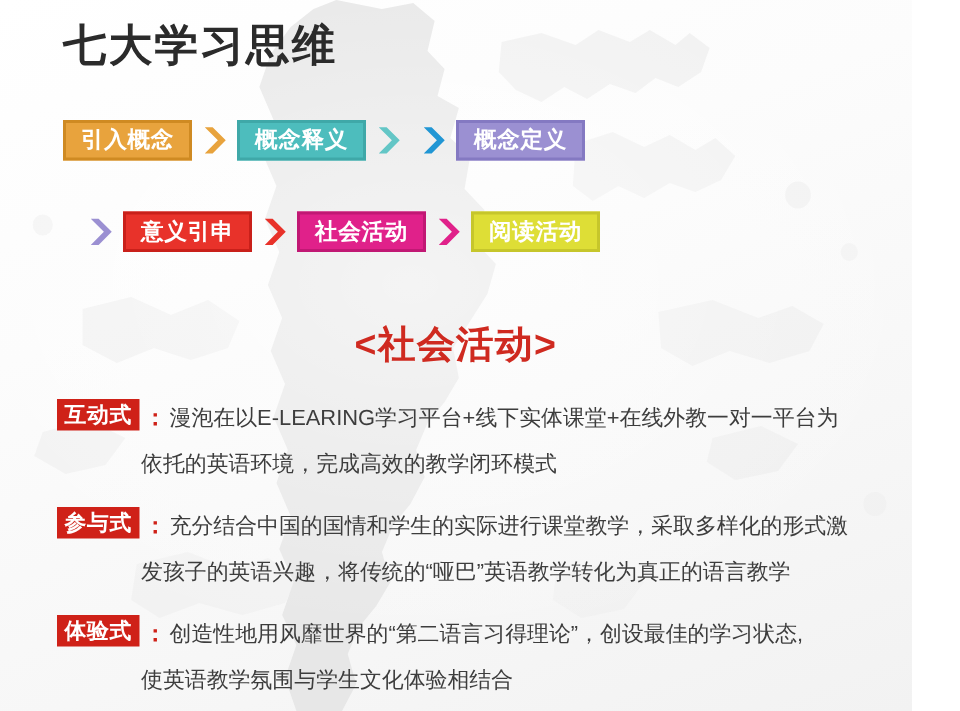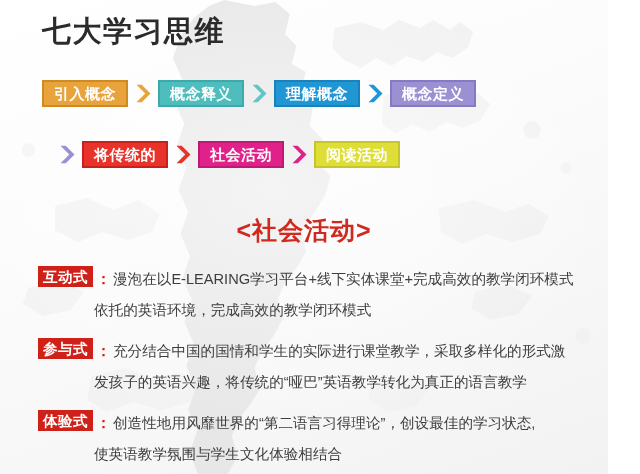--- a/index.html
+++ b/index.html
@@ -189,36 +189,35 @@
       <svg viewBox="0 0 24 24">
           <path d="M4 2 L14 12 L4 22 L10 22 L20 12 L10 2 Z" fill="#e8a33d"></path>
         </svg>
     </span>
     <span class="badge" style="background:#4dbdbd;border-color:#3fa8a8;">概念释义</span>
     <span class="arrow">
       <svg viewBox="0 0 24 24">
           <path d="M4 2 L14 12 L4 22 L10 22 L20 12 L10 2 Z" fill="#63c6c6"></path>
         </svg>
     </span>
-    <span class="badge" style="background:#2196d4;border-color:#1a82bb;">理解概念</span>
     <span class="arrow">
       <svg viewBox="0 0 24 24">
           <path d="M4 2 L14 12 L4 22 L10 22 L20 12 L10 2 Z" fill="#2196d4"></path>
         </svg>
     </span>
     <span class="badge" style="background:#9b90d2;border-color:#8479c2;">概念定义</span>
   </div>
 
   <div class="flow-row row2">
     <span class="arrow">
       <svg viewBox="0 0 24 24">
           <path d="M4 2 L14 12 L4 22 L10 22 L20 12 L10 2 Z" fill="#9b90d2"></path>
         </svg>
     </span>
-    <span class="badge" style="background:#e8322a;border-color:#c9201a;">将传统的</span>
+    <span class="badge" style="background:#e8322a;border-color:#c9201a;">意义引申</span>
     <span class="arrow">
       <svg viewBox="0 0 24 24">
           <path d="M4 2 L14 12 L4 22 L10 22 L20 12 L10 2 Z" fill="#e8322a"></path>
         </svg>
     </span>
     <span class="badge" style="background:#e0218a;border-color:#c11874;">社会活动</span>
     <span class="arrow">
       <svg viewBox="0 0 24 24">
           <path d="M4 2 L14 12 L4 22 L10 22 L20 12 L10 2 Z" fill="#e0218a"></path>
         </svg>
@@ -227,21 +226,21 @@
   </div>
 
   <div class="section-heading">
     <span class="bracket">&lt;</span><span>社会活动</span><span class="bracket">&gt;</span>
   </div>
 
   <div class="adv-list">
 
     <div class="adv-item">
       <p class="adv-para">
-        <span class="adv-tag">互动式</span><span class="adv-colon">：</span><span class="adv-body">漫泡在以E-LEARING学习平台+线下实体课堂+完成高效的教学闭环模式</span>
+        <span class="adv-tag">互动式</span><span class="adv-colon">：</span><span class="adv-body">漫泡在以E-LEARING学习平台+线下实体课堂+在线外教一对一平台为</span>
         <span class="adv-cont adv-body">依托的英语环境，完成高效的教学闭环模式</span>
       </p>
     </div>
 
     <div class="adv-item">
       <p class="adv-para">
         <span class="adv-tag">参与式</span><span class="adv-colon">：</span><span class="adv-body">充分结合中国的国情和学生的实际进行课堂教学，采取多样化的形式激</span>
         <span class="adv-cont adv-body">发孩子的英语兴趣，将传统的“哑巴”英语教学转化为真正的语言教学</span>
       </p>
     </div>

